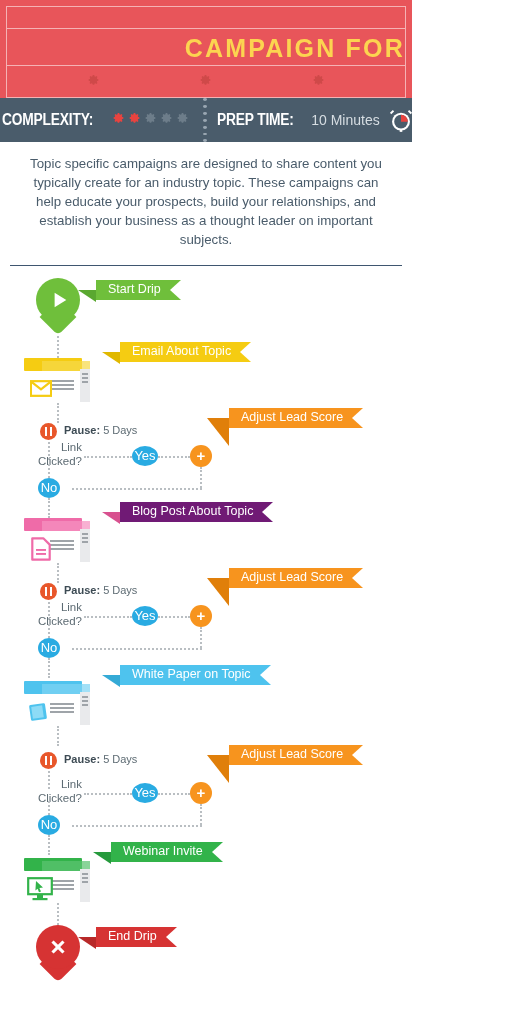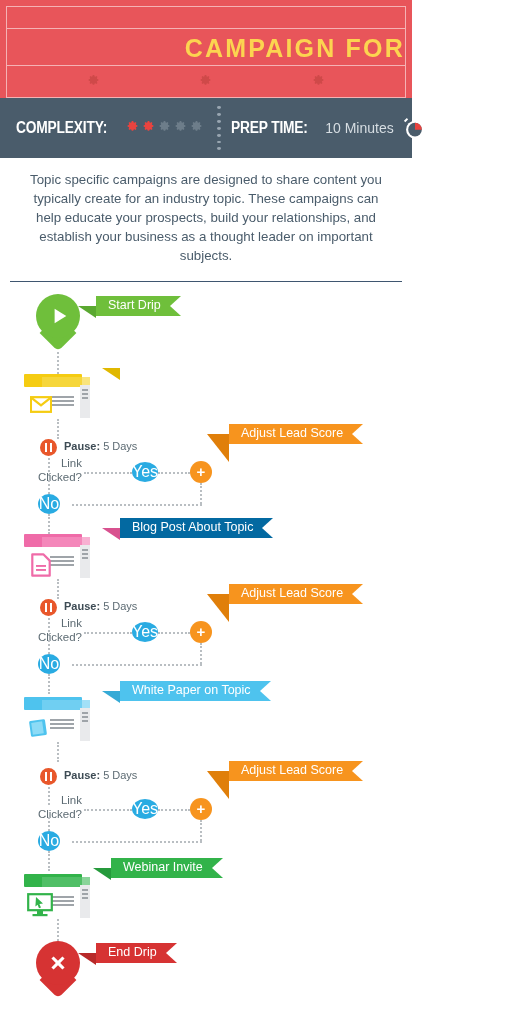--- a/index.html
+++ b/index.html
@@ -49,24 +49,24 @@
     display: flex;
     align-items: center;
     justify-content: space-around;
     padding: 0 30px;
   }
   .hero-gear { opacity: .62; }
 
   
   .metabar {
     background: #4a5c6b;
-    height: 60px;
+    height: 44px;
     display: flex;
     align-items: center;
-    padding: 0 16px;
+    padding: 0 2px;
     position: relative;
   }
   .meta-label {
     color: #ffffff;
     font-size: 16px;
     font-weight: bold;
     letter-spacing: -0.2px;
     font-stretch: condensed;
     transform: scaleX(0.86);
     transform-origin: left center;
@@ -169,21 +169,21 @@
 
   
   .dec-label {
     position: absolute; font-size: 11.5px; color: #5d6b73; text-align: right;
     line-height: 1.25; white-space: nowrap;
   }
   .pill {
     position: absolute; border-radius: 50%;
     background: #29abe2; color: #fff;
     display: flex; align-items: center; justify-content: center;
-    font-size: 16px;
+    font-size: 13px;
   }
   .plusnode {
     position: absolute; width: 22px; height: 22px; border-radius: 50%;
     background: #f7941e; color: #fff;
     display: flex; align-items: center; justify-content: center;
     font-size: 15px; font-weight: bold; line-height: 1;
   }
 
   
   .pin { position: absolute; width: 44px; height: 56px; }
@@ -308,20 +308,23 @@
       <div class="card-lines">
           <i></i>
           <i></i>
           <i></i>
         </div>
       <svg style="position:absolute;left:6px;top:22px;" width="22" height="17" viewBox="0 0 24 18">
         <rect x="1" y="1" width="22" height="16" fill="#fff" stroke="#f5cc12" stroke-width="2.4"></rect>
         <path d="M2 2 L12 10 L22 2" fill="none" stroke="#f5cc12" stroke-width="2.4"></path>
       </svg>
     </div>
+    <div class="ribbon" style="left:120px; top:76px; background:#f5cc12;">
+      <span>Email About Topic</span>
+    </div>
     <div class="ribbon-tail" style="left:102px; top:86px; border-left:18px solid transparent; border-top:12px solid #e0b800;"></div>
     <div class="vdot" style="left:57px; top:137px; height:20px;"></div>
 
     <div class="pause-dot" style="left:40px; top:157px;">
       <span style="left:4.5px;"></span>
         <span style="left:9.5px;"></span>
     </div>
     <div class="pause-text" style="left:64px; top:158px;">
       <b>Pause:</b><span> 5 Days</span>
     </div>
@@ -363,21 +366,21 @@
           <i></i>
           <i></i>
           <i></i>
         </div>
       <svg style="position:absolute;left:7px;top:19px;" width="20" height="24" viewBox="0 0 20 24">
         <path d="M1.3 1.3h11L18.7 7.6v15.1H1.3z" fill="#fff" stroke="#ef6ba8" stroke-width="2.2" stroke-linejoin="round"></path>
         <rect x="5" y="12" width="10" height="1.9" fill="#ef6ba8"></rect>
         <rect x="5" y="16" width="10" height="1.9" fill="#ef6ba8"></rect>
       </svg>
     </div>
-    <div class="ribbon" style="left:120px; top:236px; background:#0369a1;">
+    <div class="ribbon" style="left:120px; top:236px; background:#701a75;">
       <span>Blog Post About Topic</span>
     </div>
     <div class="ribbon-tail" style="left:102px; top:246px; border-left:18px solid transparent; border-top:12px solid #d8518f;"></div>
     <div class="vdot" style="left:57px; top:297px; height:20px;"></div>
 
     <div class="pause-dot" style="left:40px; top:317px;">
       <span style="left:4.5px;"></span>
         <span style="left:9.5px;"></span>
     </div>
     <div class="pause-text" style="left:64px; top:318px;">

